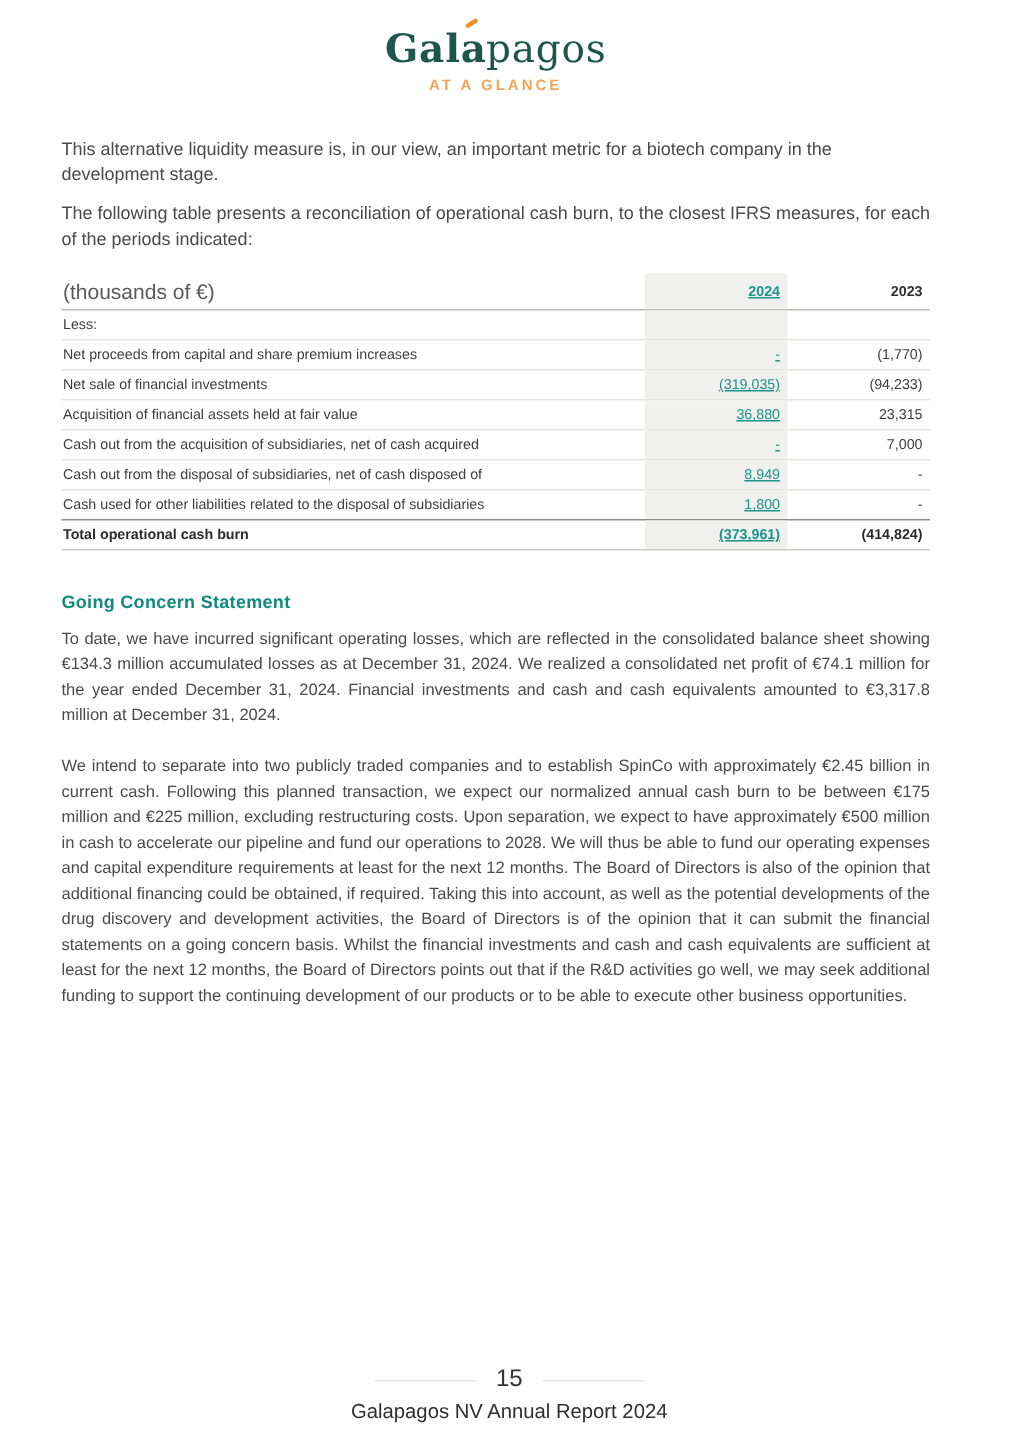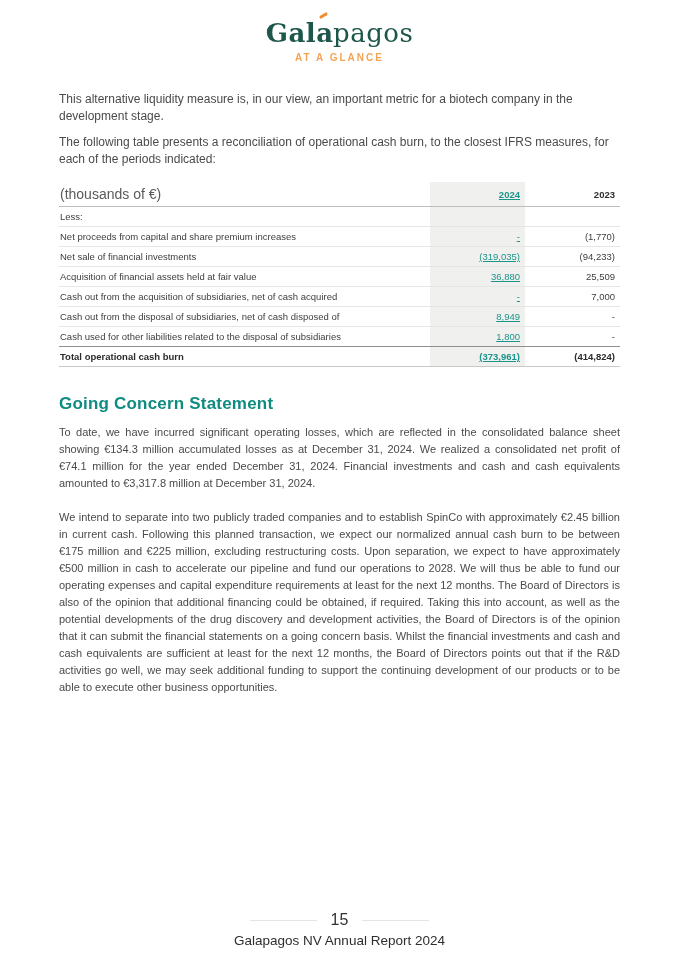--- a/index.html
+++ b/index.html
@@ -1,20 +1,20 @@
 <!DOCTYPE html>
 <html><head>
 <meta charset="utf-8">
 <style>
   * { margin:0; padding:0; box-sizing:border-box; }
   html,body { background:#ffffff; }
   body { font-family:"Liberation Sans", sans-serif; }
   .page {
     position:relative; width:679px; height:960px; margin:0 auto;
-    background:#ffffff; padding:18px 59px 0 59px; overflow:hidden;
+    background:#ffffff; padding:18px 59px 0 41px; overflow:hidden;
   }
 
   
   .header { text-align:center; }
   .logo { font-family:"DejaVu Serif", serif; font-size:26px; line-height:30px; color:#1d564a; display:inline-block; }
   .logo-bold { font-weight:700; letter-spacing:0.5px; }
   .logo-light { font-weight:400; letter-spacing:0.5px; }
   .logo-a-wrap { position:relative; display:inline-block; font-weight:700; }
   .acute-accent { position:absolute; top:-4px; left:3px; width:9px; height:3px;
     background:#ef8e2e; transform:rotate(-32deg); border-radius:2px; }
@@ -35,21 +35,21 @@
   .trow.thead { border-bottom:1px solid #bdbdbb; }
   .thead .tlabel { font-size:14px; color:#5a5a5a;text-align:right; }
   .thead .tval { font-weight:700; }
   .thead .col2023 { color:#2f2f2f; }
   .trow.last { border-bottom:none; }
   .trow.total { border-top:1px solid #8f8f8f; border-bottom:1px solid #c9c9c7; font-weight:700; }
   .total .tlabel { color:#2b2b2b; }
   .total .col2023 { color:#2b2b2b; }
 
   
-  .section-heading { margin-top:27px; font-size:17px; font-weight:700; color:#0f8b80; letter-spacing:0.2px; }
+  .section-heading { margin-top:27px; font-size:12px; font-weight:700; color:#0f8b80; letter-spacing:0.2px; }
   .section p { margin-top:10px; font-size:11px; line-height:17px; color:#4a4a4a; text-align:justify; }
   .section p + p { margin-top:17px; }
 
   
   .footer { position:absolute; left:0; right:0; bottom:12px; text-align:center; }
   .pagenum-row { display:flex; align-items:center; justify-content:center; gap:14px; }
   .pn-line { width:67px; height:1px; background:#e4e4e4; }
   .pagenum { font-size:16px; color:#333333; }
   .report-title { margin-top:4px; font-size:13.5px; color:#2e2e2e; }
 </style>
@@ -86,21 +86,21 @@
       <div class="tval col2023">(1,770)</div>
     </div>
     <div class="trow">
       <div class="tlabel">Net sale of financial investments</div>
       <div class="tval col2024">(319,035)</div>
       <div class="tval col2023">(94,233)</div>
     </div>
     <div class="trow">
       <div class="tlabel">Acquisition of financial assets held at fair value</div>
       <div class="tval col2024">36,880</div>
-      <div class="tval col2023">25,509</div>
+      <div class="tval col2023">23,315</div>
     </div>
     <div class="trow">
       <div class="tlabel">Cash out from the acquisition of subsidiaries, net of cash acquired</div>
       <div class="tval col2024">-</div>
       <div class="tval col2023">7,000</div>
     </div>
     <div class="trow">
       <div class="tlabel">Cash out from the disposal of subsidiaries, net of cash disposed of</div>
       <div class="tval col2024">8,949</div>
       <div class="tval col2023">-</div>

